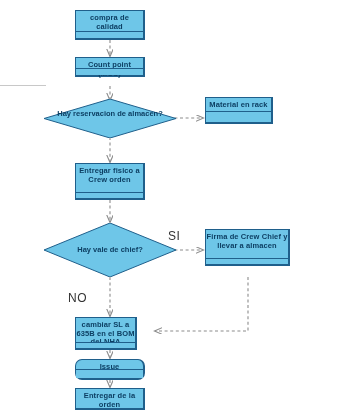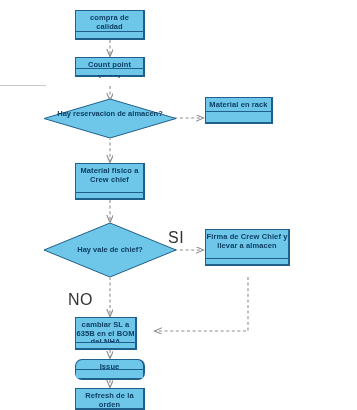--- a/index.html
+++ b/index.html
@@ -49,21 +49,21 @@
     font-size:7.5px;
     line-height:8.5px;
     color:#0d3f63;
   }
   
   .conn{position:absolute;}
   .conn svg{display:block;overflow:visible;}
   
   .blabel{
     position:absolute;
-    font-size:16px;
+    font-size:12px;
     color:#333333;
     font-family:"Liberation Sans", sans-serif;
     letter-spacing:.5px;
   }
   
   .rule{
     position:absolute;
     background:#c8c8c8;
     height:1px;
   }
@@ -123,21 +123,21 @@
     </svg>
     <div class="dtxt" style="top:11px;">Hay reservacion de almacen?</div>
   </div>
 
   <div class="node" style="left:205px;top:97px;width:68px;height:27px;">
     <div class="txt">Material en rack de piso 635B</div>
     <div class="band" style="height:10px;"></div>
   </div>
 
   <div class="node" style="left:75px;top:163px;width:70px;height:37px;">
-    <div class="txt">Material fisico a Crew chief</div>
+    <div class="txt">Entregar fisico a Crew orden</div>
     <div class="band" style="height:5px;"></div>
   </div>
 
   <div class="diamond" style="left:44px;top:223px;width:132px;height:54px;">
     <svg width="132" height="54" viewBox="0 0 132 54">
       <polygon points="66,0 132,27 66,54 0,27" fill="#6ec6e8" stroke="#1f5f8b" stroke-width="1"></polygon>
     </svg>
     <div class="dtxt" style="top:23px;">Hay vale de chief?</div>
   </div>
 
@@ -150,20 +150,20 @@
     <div class="txt">cambiar SL a 635B en el BOM del NHA</div>
     <div class="band" style="height:5px;"></div>
   </div>
 
   <div class="node" style="left:75px;top:359px;width:70px;height:21px;border-radius:7px;">
     <div class="txt">Issue</div>
     <div class="band" style="height:8px;"></div>
   </div>
 
   <div class="node" style="left:75px;top:388px;width:70px;height:22px;">
-    <div class="txt">Refresh de la orden</div>
+    <div class="txt">Entregar de la orden</div>
   </div>
 
   <div class="blabel" style="left:168px;top:229px;">SI</div>
 
   <div class="blabel" style="left:68px;top:291px;">NO</div>
 
 </div>
 
 </body></html>

